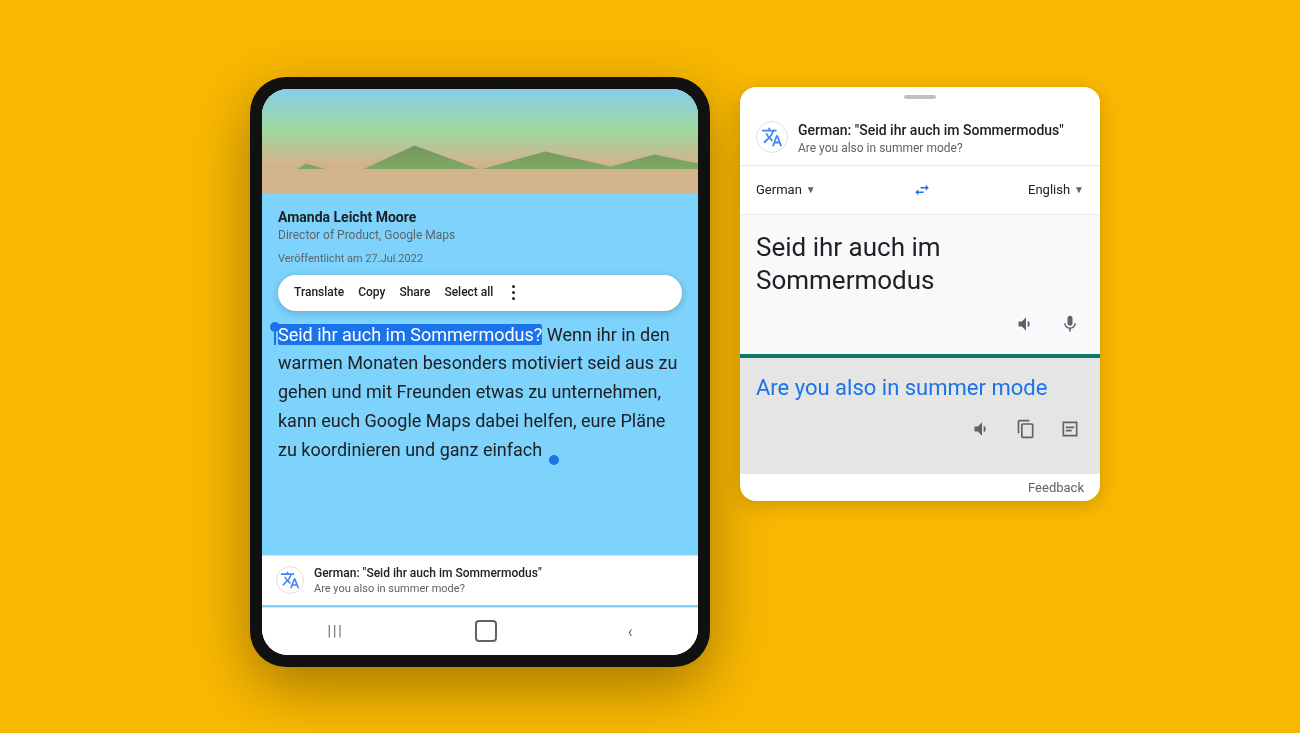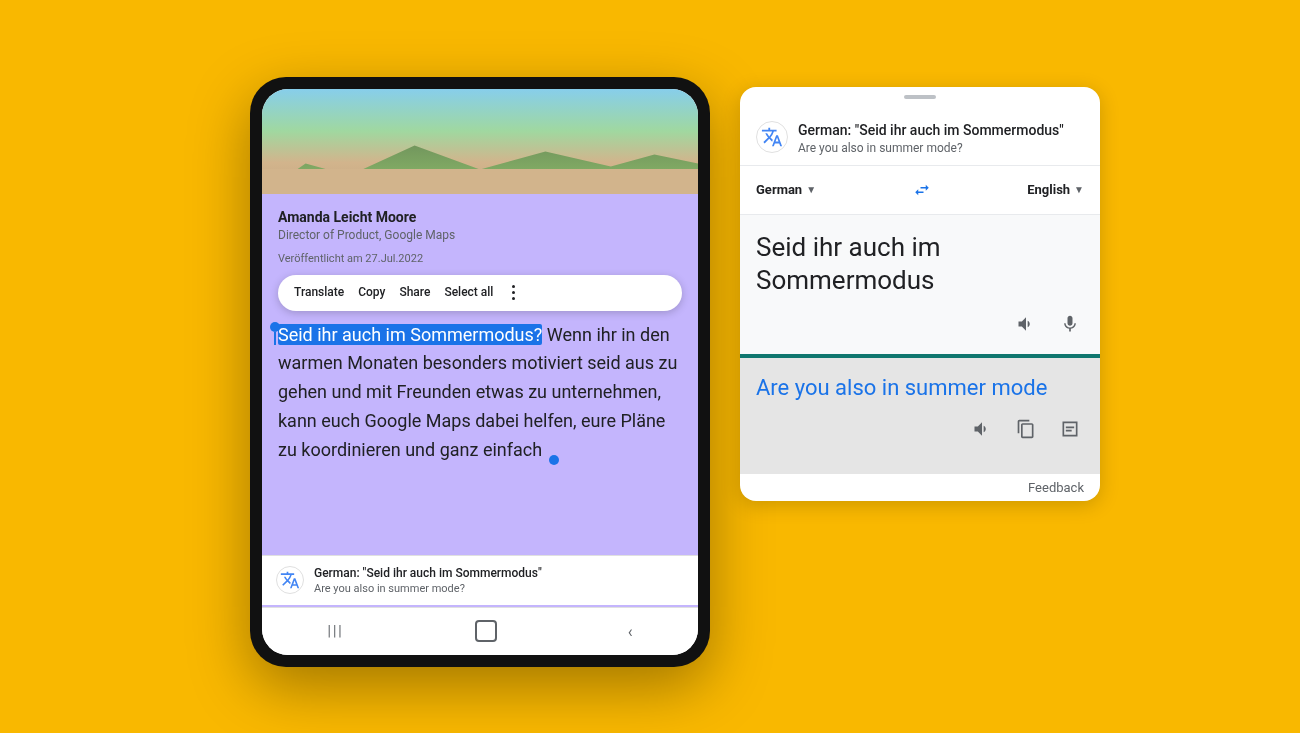--- a/index.html
+++ b/index.html
@@ -74,21 +74,21 @@
       width: 100%;
       height: 25px;
       background: #D2B48C;
     }
 
     
     .tablet-content {
       flex: 1;
       padding: 14px 16px 0 16px;
       overflow: hidden;
-      background: #c4b5fd;
+      background: #7dd3fc;
       position: relative;
     }
 
     .author-name {
       font-size: 14px;
       font-weight: 700;
       color: #202124;
       line-height: 1.3;
     }
 
@@ -252,21 +252,21 @@
       border-bottom: 1px solid #e8eaed;
     }
 
     .lang-btn {
       font-size: 13px;
       color: #202124;
       display: flex;
       align-items: center;
       gap: 4px;
       cursor: pointer;
-      font-weight: 700;
+      font-weight: 400;
     }
 
     .lang-chevron {
       font-size: 10px;
       color: #5f6368;
     }
 
     .swap-btn {
       width: 32px;
       height: 32px;

